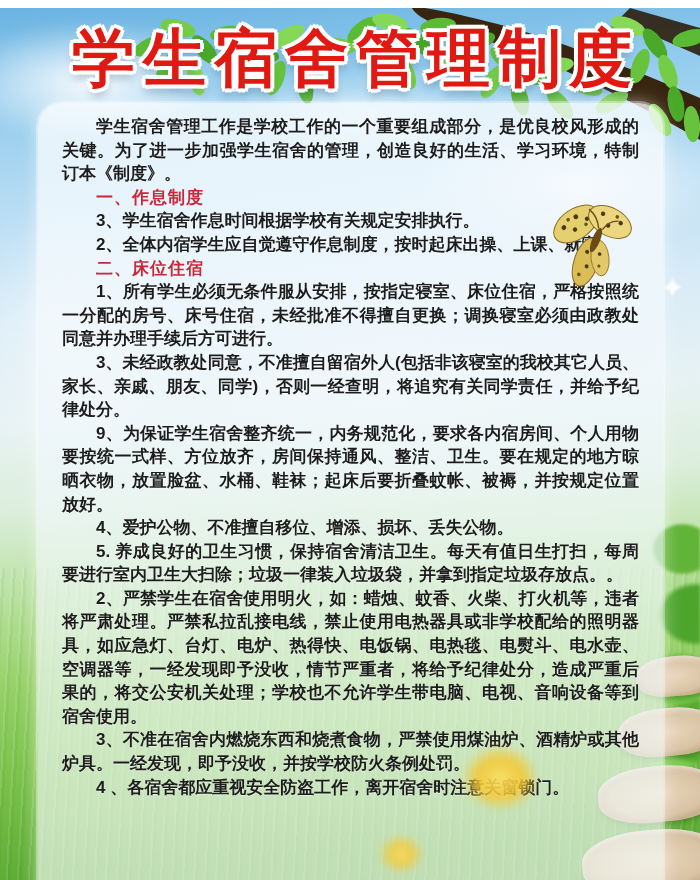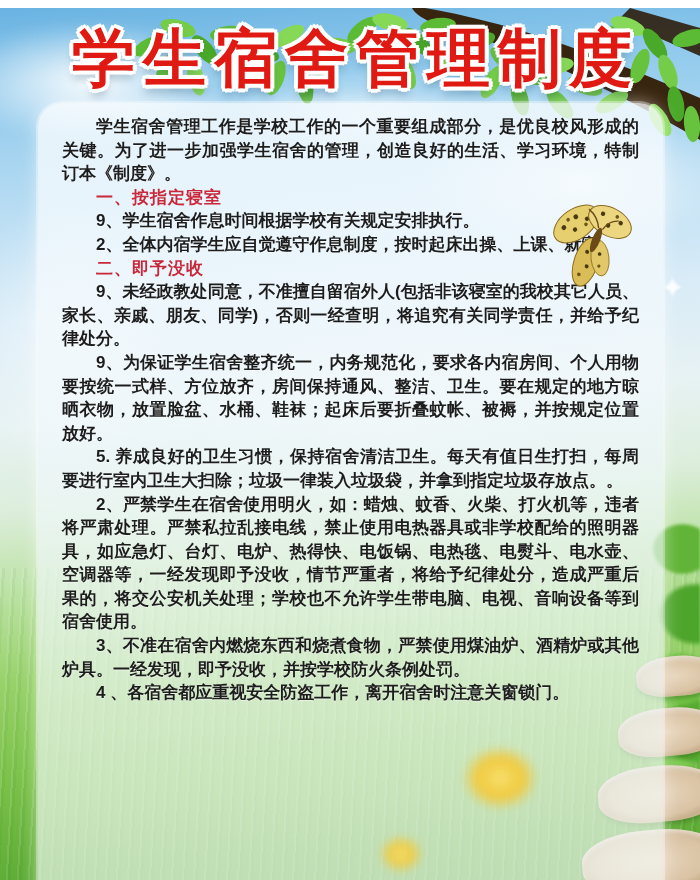--- a/index.html
+++ b/index.html
@@ -212,29 +212,31 @@
         </g>
     </g>
   </svg>
 
   <div class="title">学生宿舍管理制度</div>
 
   <div class="panel">
     <p>学生宿舍管理工作是学校工作的一个重要组成部分，是优良校风形成的关键。为了进一步加强学生宿舍的管理，创造良好的生活、学习环境，特制订本《制度》。</p>
 
     <section>
-      <h2>一、按指定寝室</h2>
-      <p>9、学生宿舍作息时间根据学校有关规定安排执行。</p>
+      <h2>一、作息制度</h2>
+      <p>3、学生宿舍作息时间根据学校有关规定安排执行。</p>
       <p>2、全体内宿学生应自觉遵守作息制度，按时起床出操、上课、就寝。</p>
     </section>
 
     <section>
-      <h2>二、即予没收</h2>
-      <p>9、未经政教处同意，不准擅自留宿外人(包括非该寝室的我校其它人员、家长、亲戚、朋友、同学)，否则一经查明，将追究有关同学责任，并给予纪律处分。</p>
+      <h2>二、床位住宿</h2>
+      <p>1、所有学生必须无条件服从安排，按指定寝室、床位住宿，严格按照统一分配的房号、床号住宿，未经批准不得擅自更换；调换寝室必须由政教处同意并办理手续后方可进行。</p>
+      <p>3、未经政教处同意，不准擅自留宿外人(包括非该寝室的我校其它人员、家长、亲戚、朋友、同学)，否则一经查明，将追究有关同学责任，并给予纪律处分。</p>
       <p>9、为保证学生宿舍整齐统一，内务规范化，要求各内宿房间、个人用物要按统一式样、方位放齐，房间保持通风、整洁、卫生。要在规定的地方晾晒衣物，放置脸盆、水桶、鞋袜；起床后要折叠蚊帐、被褥，并按规定位置放好。</p>
+      <p>4、爱护公物、不准擅自移位、增添、损坏、丢失公物。</p>
       <p>5. 养成良好的卫生习惯，保持宿舍清洁卫生。每天有值日生打扫，每周要进行室内卫生大扫除；垃圾一律装入垃圾袋，并拿到指定垃圾存放点。。</p>
     </section>
 
     <section>
       <p>2、严禁学生在宿舍使用明火，如：蜡烛、蚊香、火柴、打火机等，违者将严肃处理。严禁私拉乱接电线，禁止使用电热器具或非学校配给的照明器具，如应急灯、台灯、电炉、热得快、电饭锅、电热毯、电熨斗、电水壶、空调器等，一经发现即予没收，情节严重者，将给予纪律处分，造成严重后果的，将交公安机关处理；学校也不允许学生带电脑、电视、音响设备等到宿舍使用。</p>
       <p>3、不准在宿舍内燃烧东西和烧煮食物，严禁使用煤油炉、酒精炉或其他炉具。一经发现，即予没收，并按学校防火条例处罚。</p>
       <p>4 、各宿舍都应重视安全防盗工作，离开宿舍时注意关窗锁门。</p>
     </section>
   </div>
 

